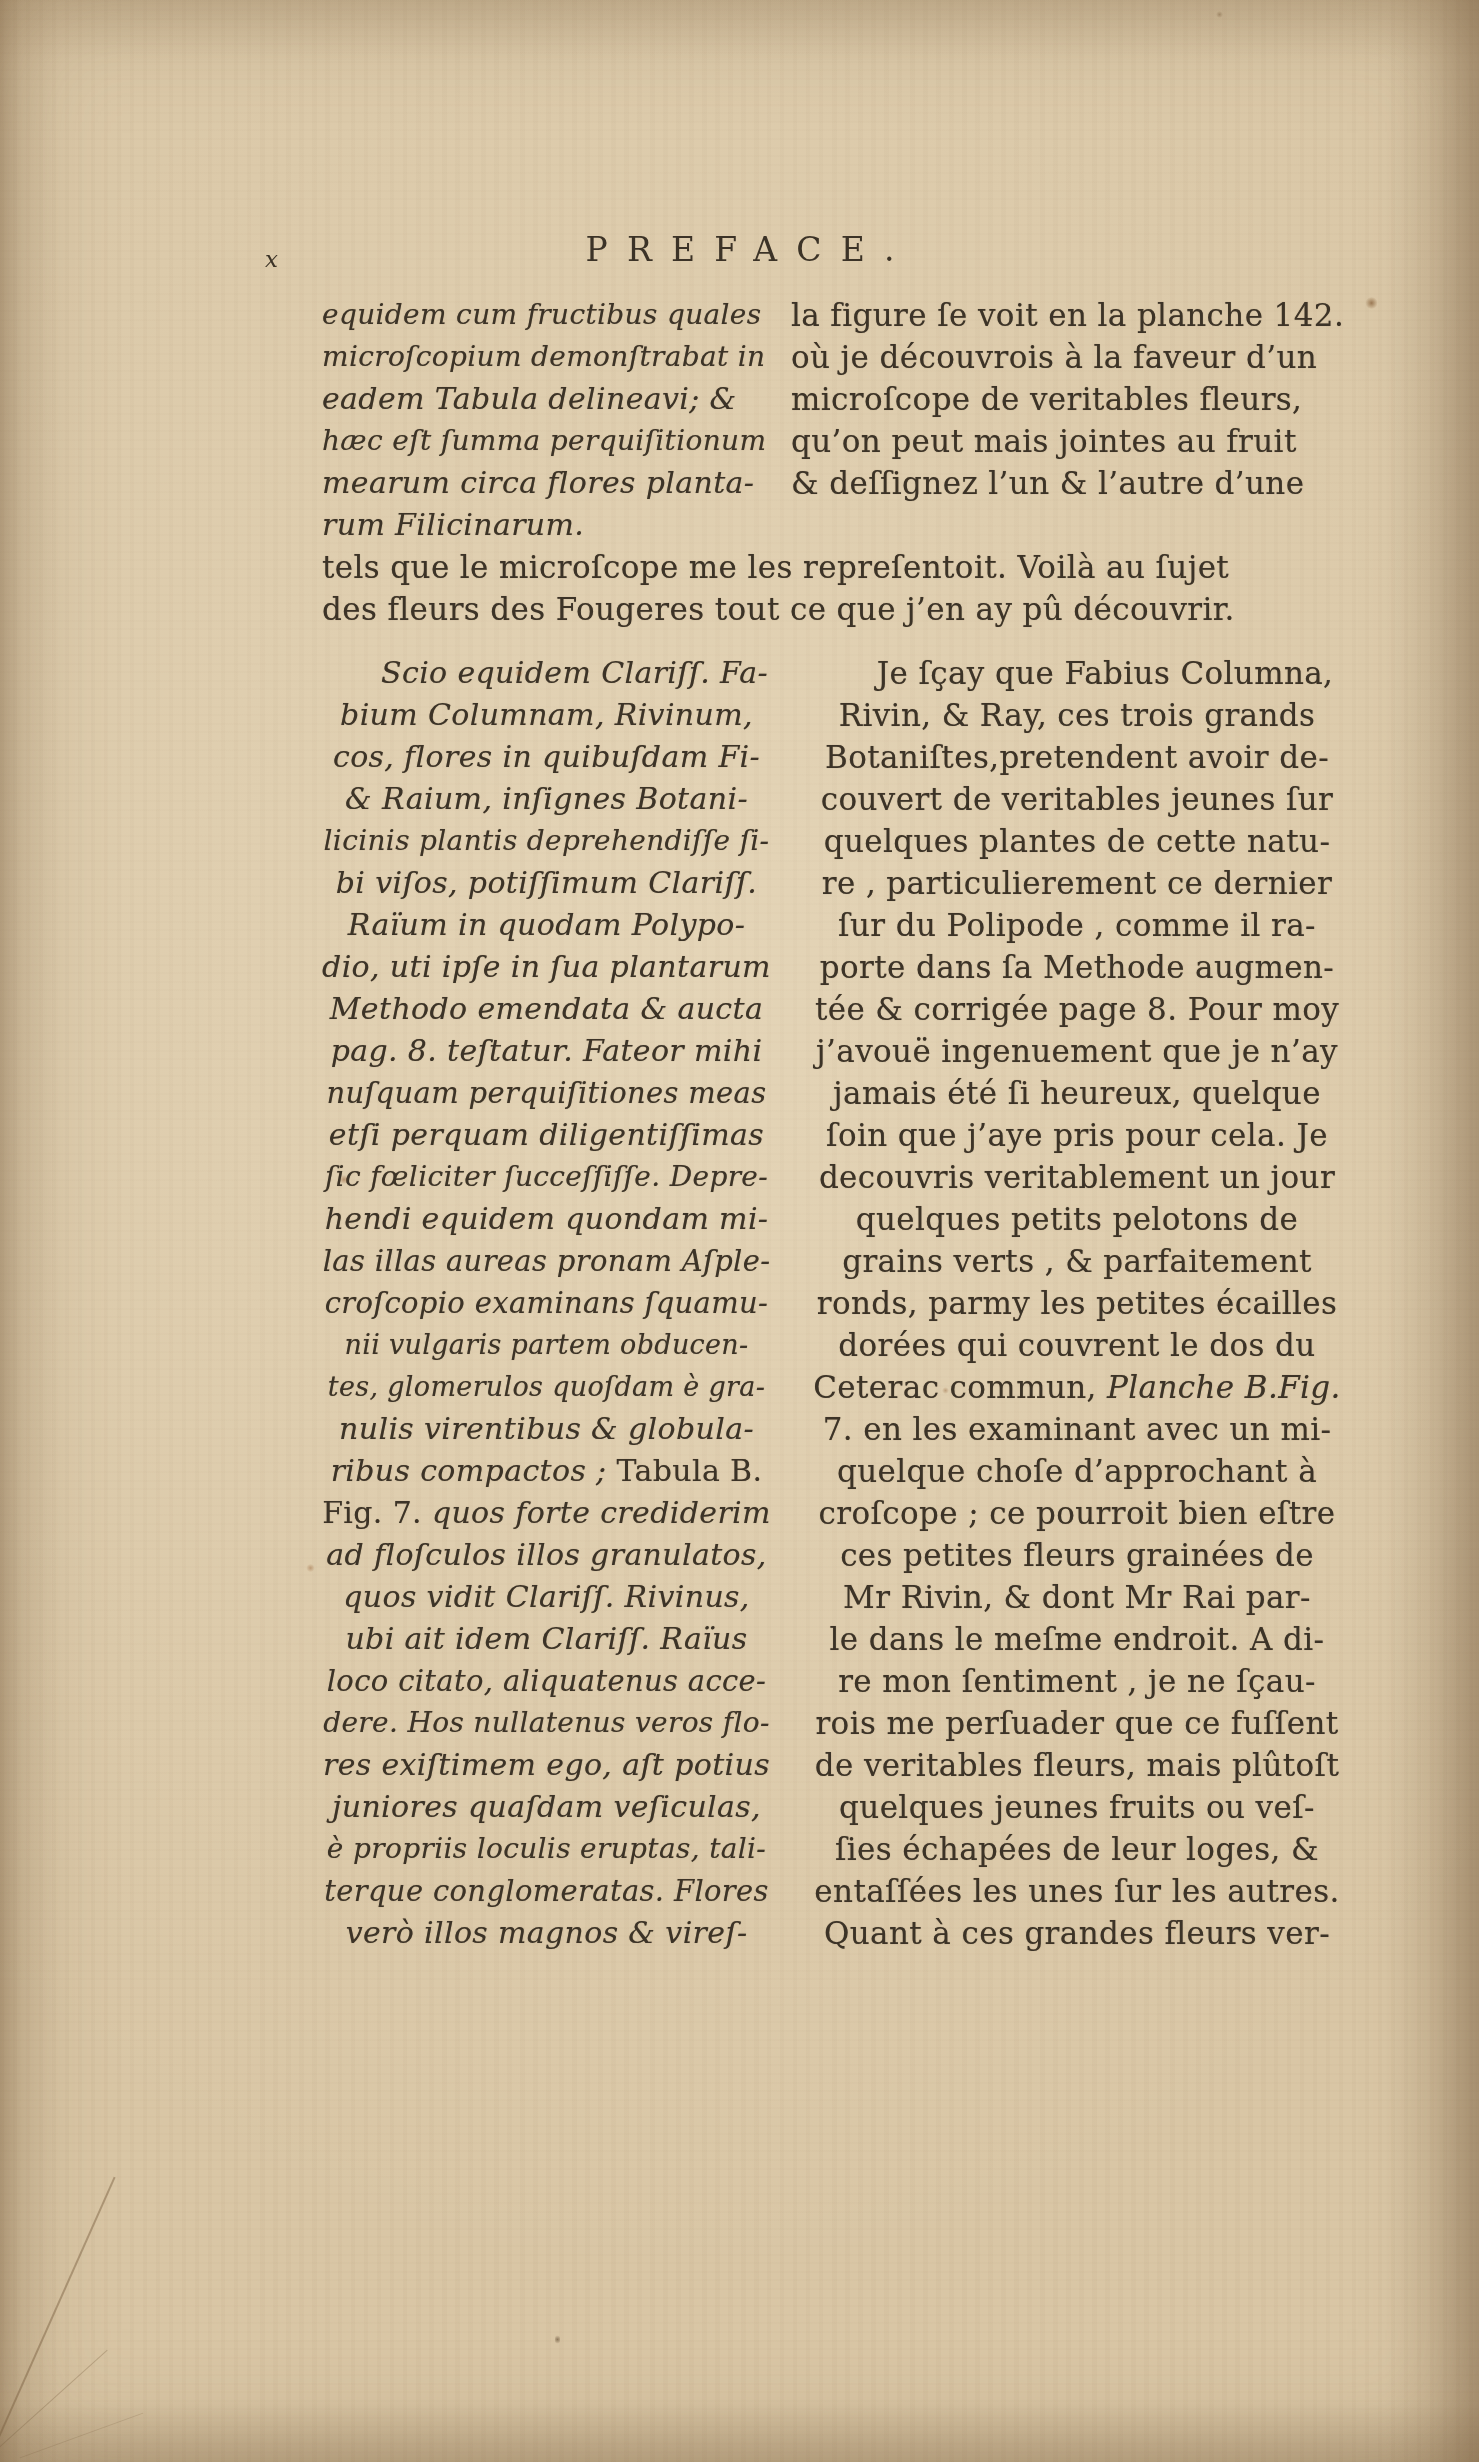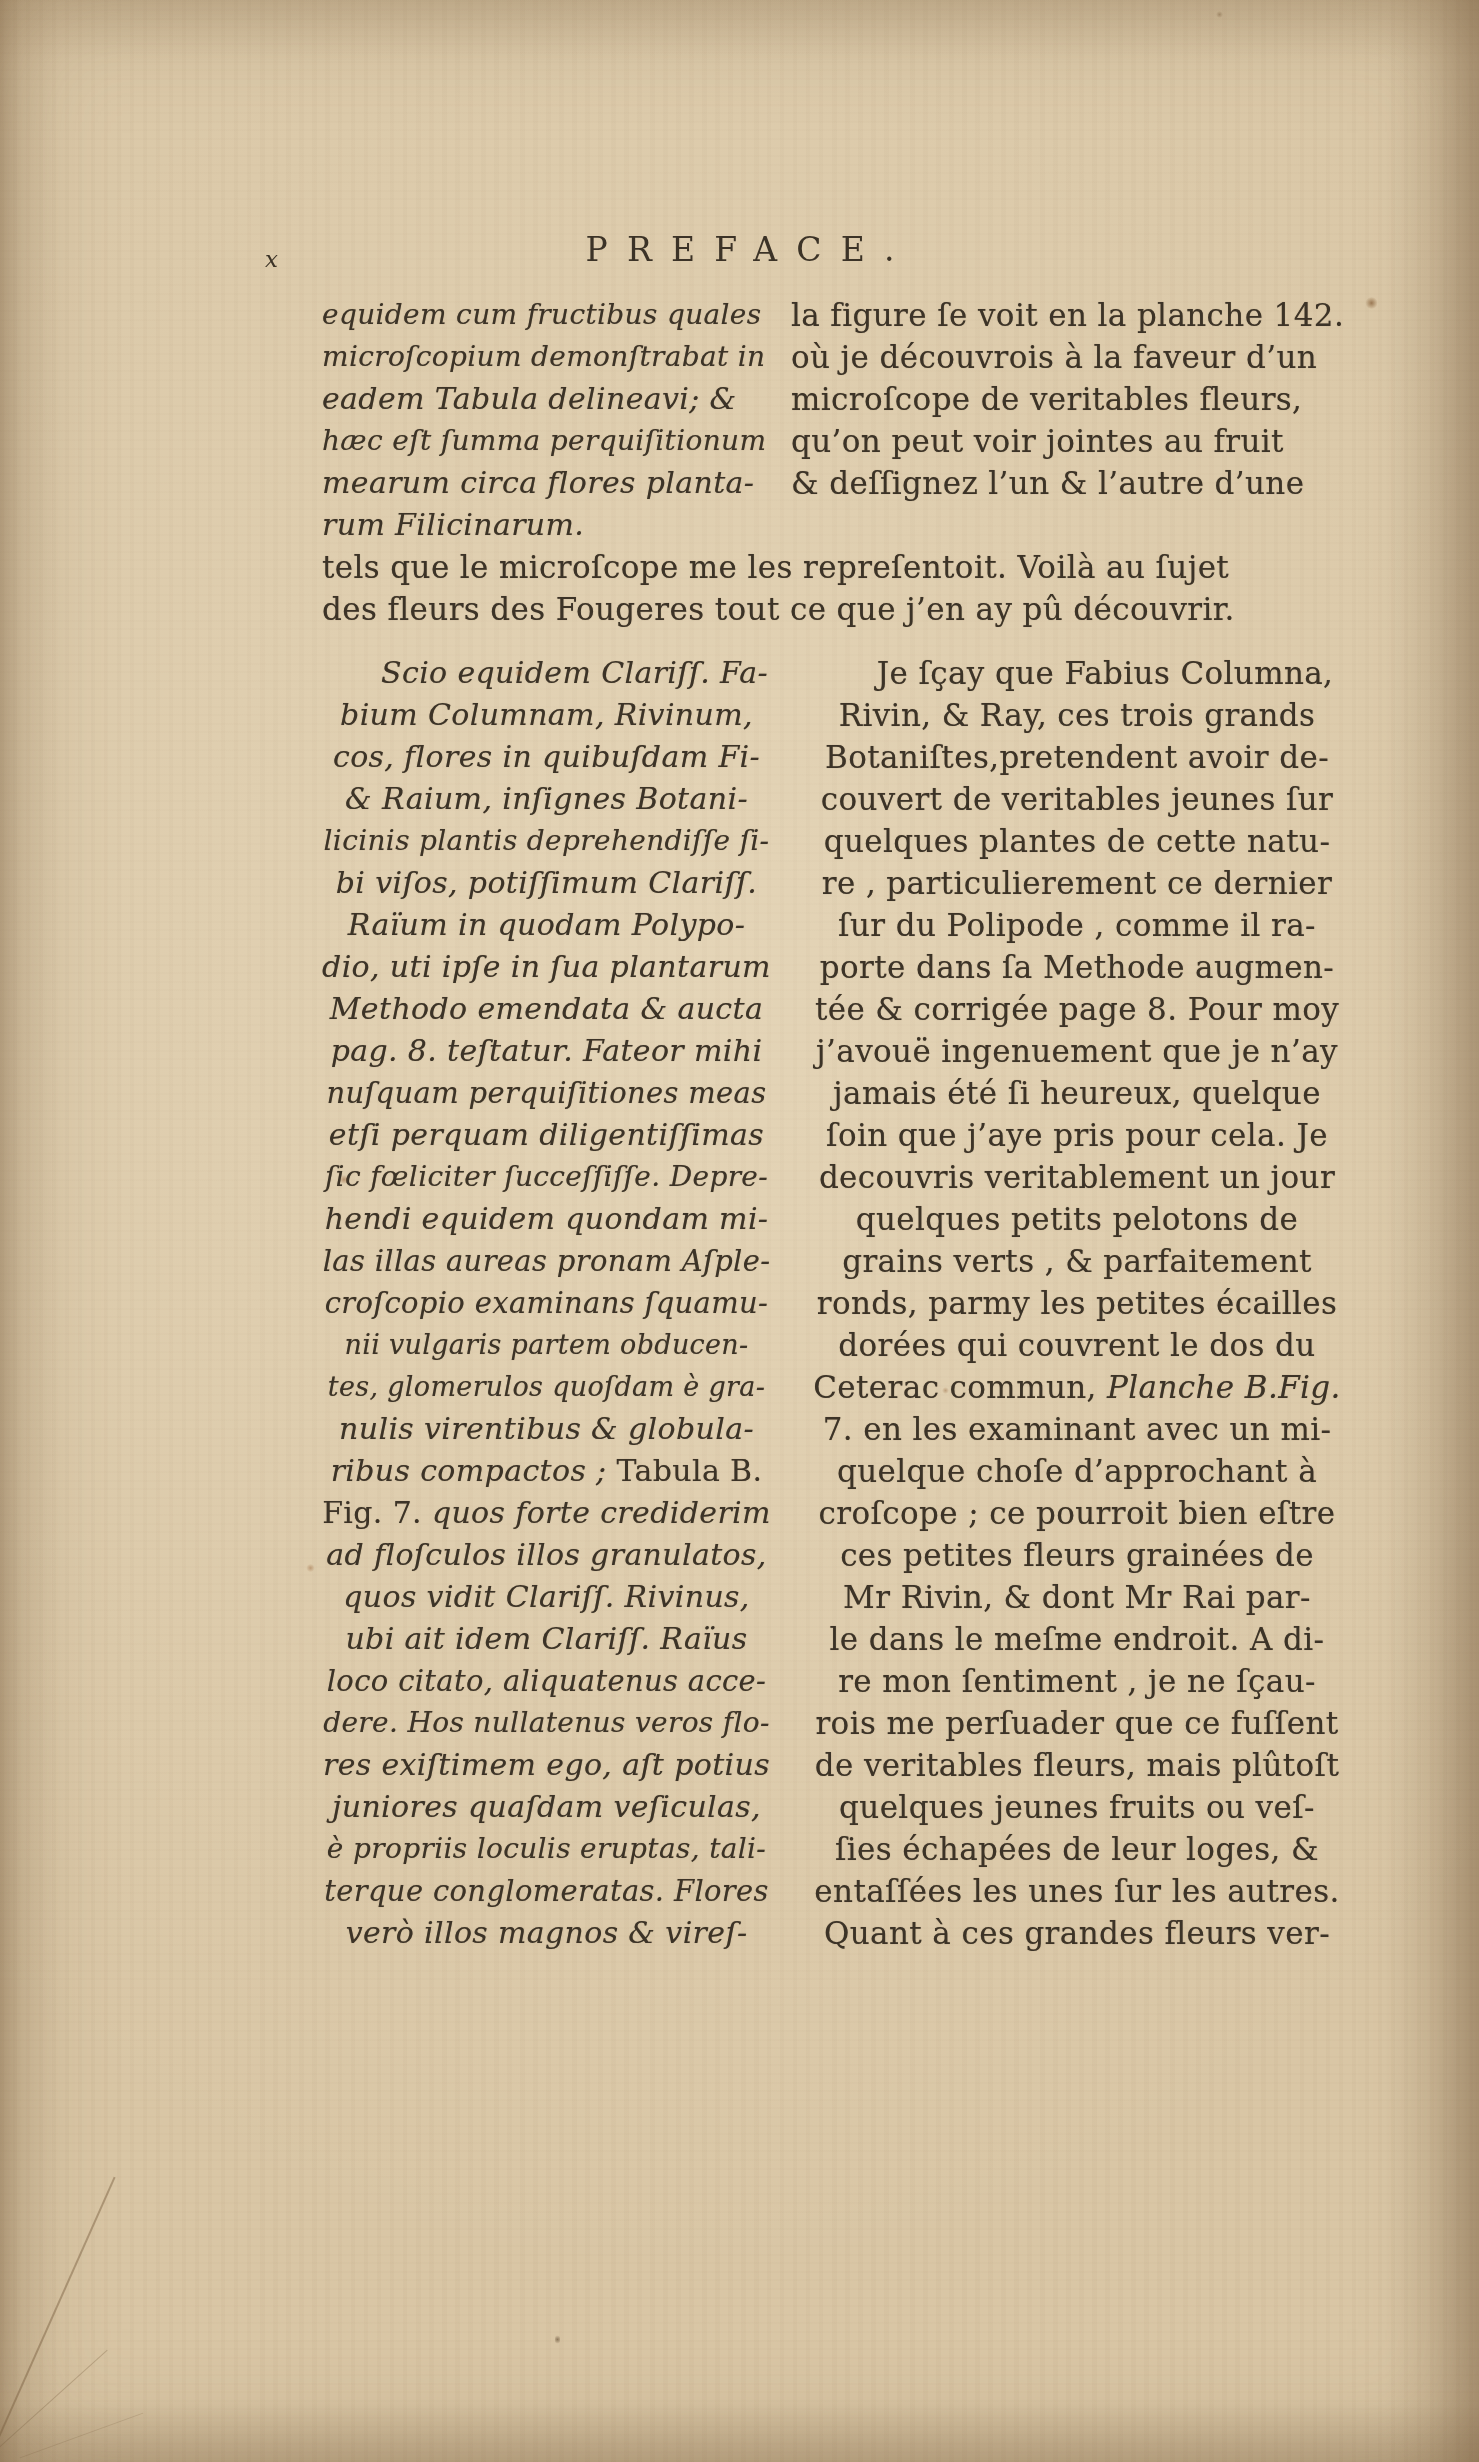--- a/index.html
+++ b/index.html
@@ -89,21 +89,21 @@
           <div class="line">eadem Tabula delineavi; &amp;</div>
           <div class="line" style="font-size: 28px;">hæc eſt ſumma perquiſitionum</div>
           <div class="line">mearum circa flores planta-</div>
           <div class="line endline">rum Filicinarum.</div>
         </div>
       <div class="gutter"></div>
       <div class="col-r">
           <div class="line">la figure ſe voit en la planche 142.</div>
           <div class="line">où je découvrois à la faveur d’un</div>
           <div class="line">microſcope de veritables fleurs,</div>
-          <div class="line">qu’on peut voir jointes au fruit</div>
+          <div class="line">qu’on peut mais jointes au fruit</div>
           <div class="line">&amp; deſſignez l’un &amp; l’autre d’une</div>
         </div>
     </div>
 
     <div class="full">
         <div class="line">tels que le microſcope me les repreſentoit.  Voilà au ſujet</div>
         <div class="line">des fleurs des Fougeres tout ce que j’en ay pû découvrir.</div>
       </div>
 
     <div class="cols para2">

